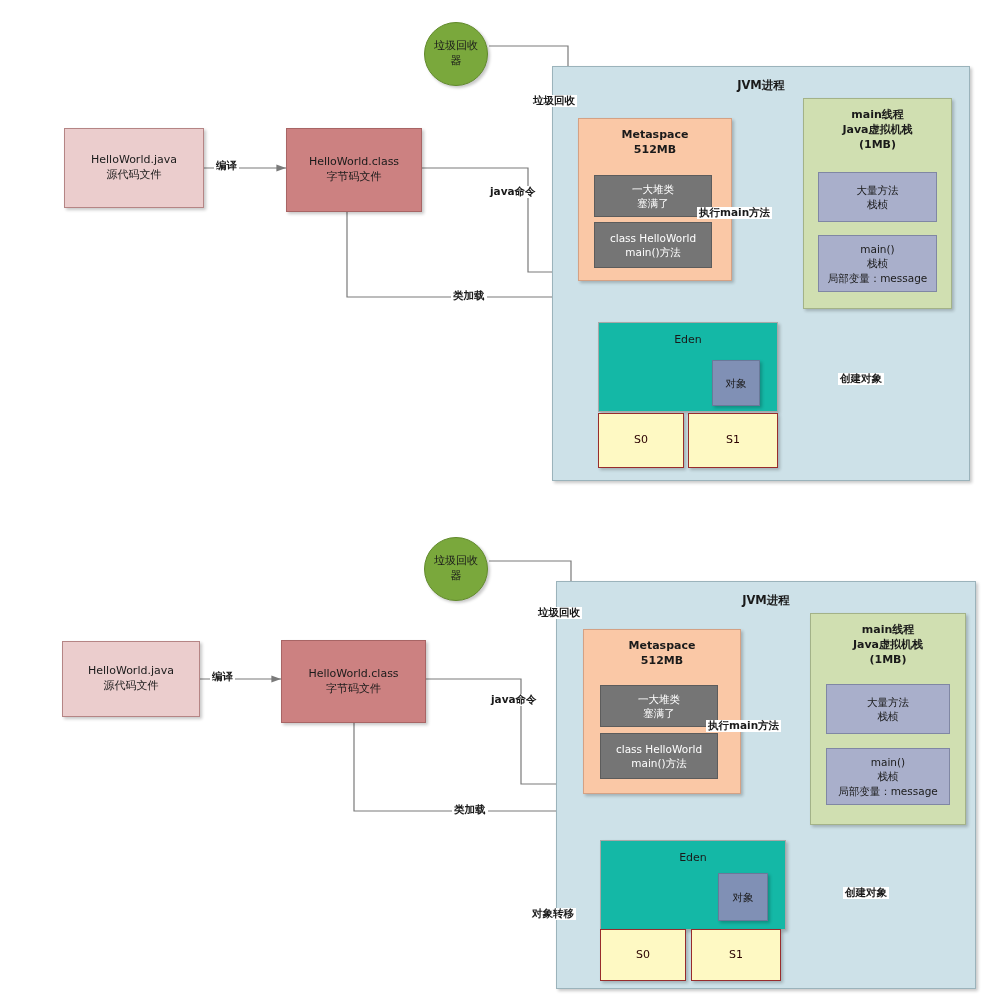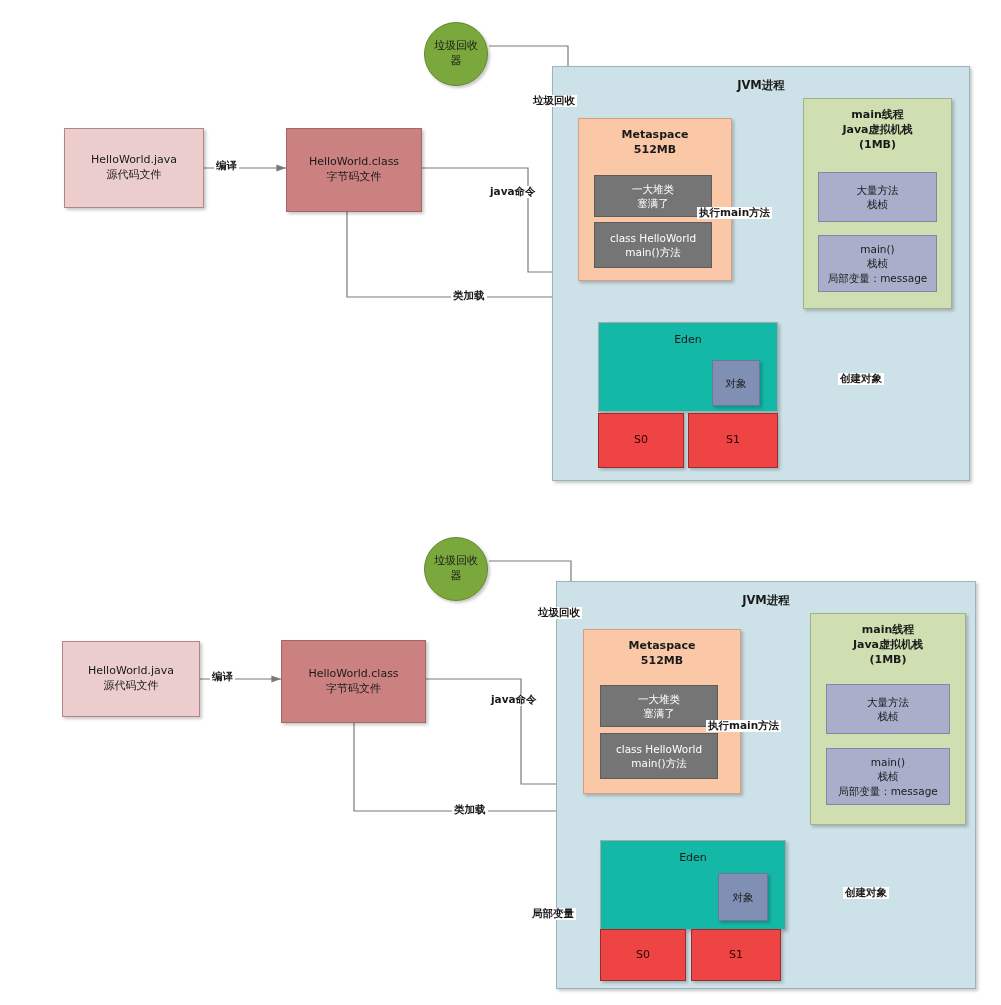--- a/index.html
+++ b/index.html
@@ -66,21 +66,21 @@
     background: #a9afcb;
     border: 1px solid #8087a4;
     color: #1a1a1a;
     justify-content: center;
   }
   .box-eden {
     background: #14b8a6;
     border: 1px solid #a8a8a8;
   }
   .box-surv {
-    background: #ef4444;
+    background: #fef9c3;
     border: 1px solid #982c2c;
     color: #2a0000;
   }
   .box-obj {
     background: #8090b5;
     border: 1px solid #6a7899;
     color: #1a1a1a;
   }
   .circle-gc {
     border-radius: 50%;
@@ -300,14 +300,14 @@
   <div class="node box-surv shadowed" style="left:691px; top:929px; width:90px; height:52px; font-size:11px;">
     <span>S1</span>
   </div>
 
   <div class="edge-label" style="left:210px; top:671px; font-size:10.5px;">编译</div>
   <div class="edge-label" style="left:489px; top:694px; font-size:10.5px;">java命令</div>
   <div class="edge-label" style="left:452px; top:804px; font-size:10.5px;">类加载</div>
   <div class="edge-label" style="left:536px; top:607px; font-size:10.5px;">垃圾回收</div>
   <div class="edge-label" style="left:706px; top:720px; font-size:10.5px;">执行main方法</div>
   <div class="edge-label" style="left:843px; top:887px; font-size:10.5px;">创建对象</div>
-  <div class="edge-label" style="left:530px; top:908px; font-size:10.5px;">局部变量</div>
+  <div class="edge-label" style="left:530px; top:908px; font-size:10.5px;">对象转移</div>
 </div>
 
 </body></html>

